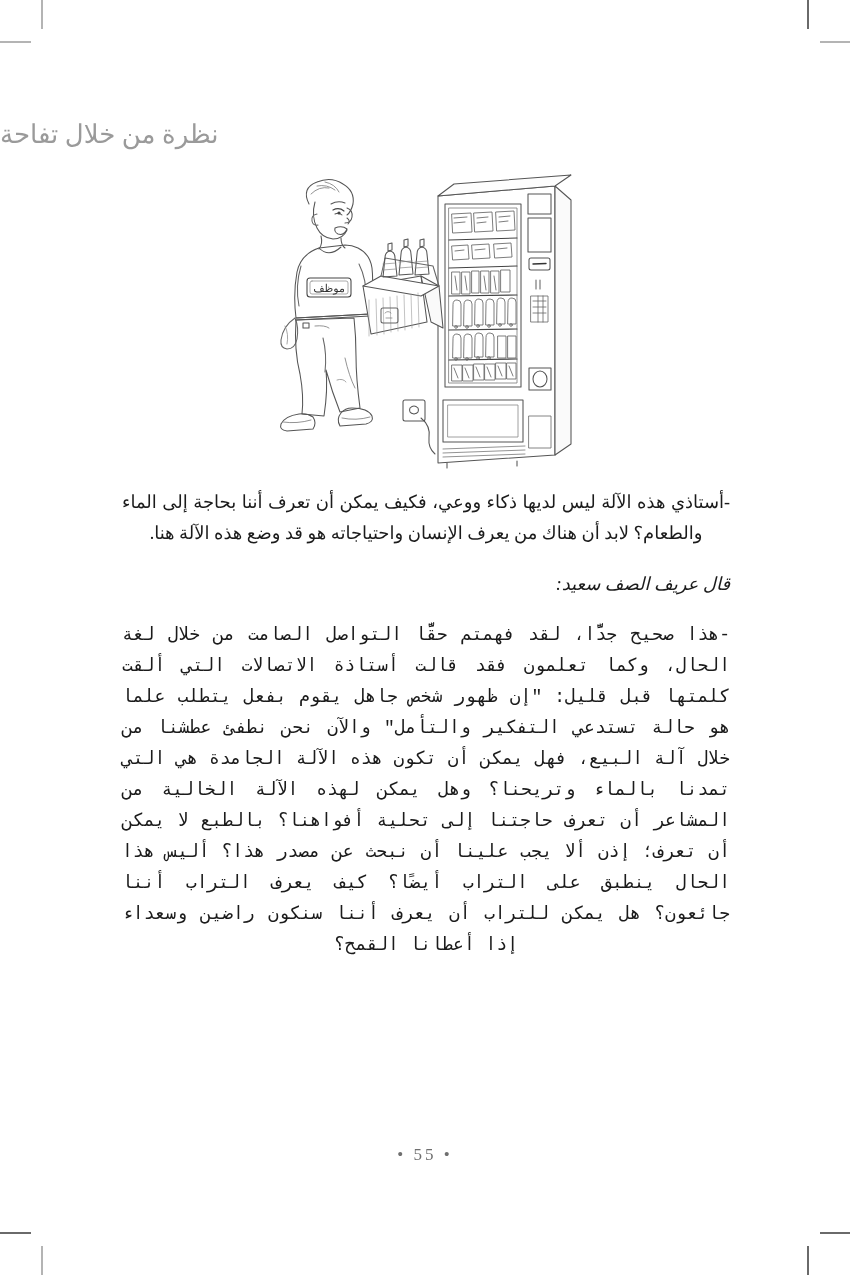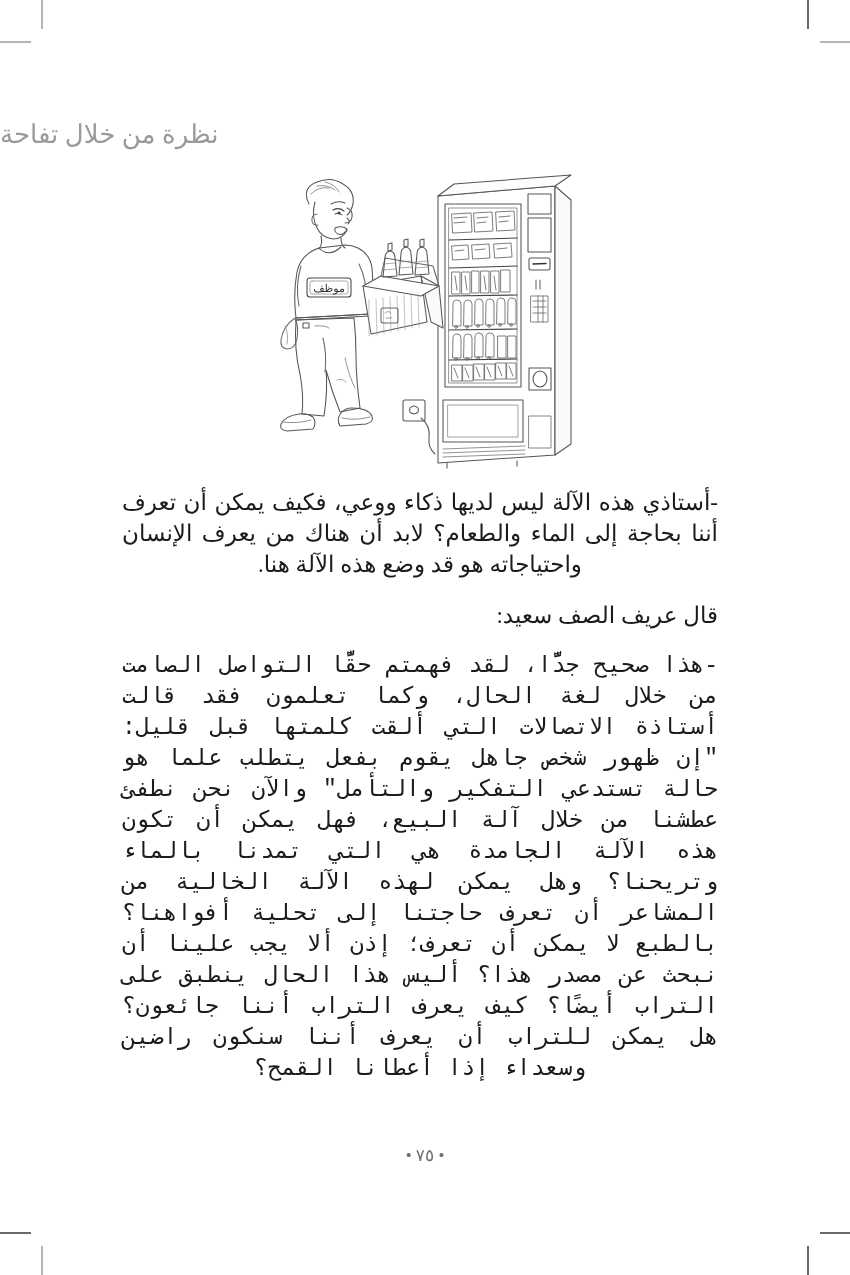--- a/index.html
+++ b/index.html
@@ -56,31 +56,32 @@
 
   
   .body-text {
     position: absolute;
     left: 122px;
     top: 487px;
     width: 608px;
     color: #1b1b1b;
   }
   .para {
-    font-size: 23px;
+    font-size: 18px;
     line-height: 31px;
     text-align: justify;
     text-align-last: center;
-    margin: 0 12px 20px 0;
+    margin: 0 0 20px 0;
     font-family: "Liberation Serif", "DejaVu Serif", serif;
   }
   .para.speaker {
     text-align: center;
     text-align-last: right;
     margin-bottom: 20px;
+    font-style: italic;
   }
   .para.last { margin-bottom: 0; font-family: Liberation Mono, monospace; }
 
   
   .folio {
     position: absolute;
     left: 0; right: 0;
     top: 1145px;
     text-align: center;
     font-size: 17px;
@@ -314,15 +315,15 @@
 
     </svg>
   </div>
 
   <div class="body-text">
     <p class="para">-أستاذي هذه الآلة ليس لديها ذكاء ووعي، فكيف يمكن أن تعرف أننا بحاجة إلى الماء والطعام؟ لابد أن هناك من يعرف الإنسان واحتياجاته هو قد وضع هذه الآلة هنا.</p>
     <p class="para speaker">قال عريف الصف سعيد:</p>
     <p class="para last">-هذا صحيح جدًّا، لقد فهمتم حقًّا التواصل الصامت من خلال لغة الحال، وكما تعلمون فقد قالت أستاذة الاتصالات التي ألقت كلمتها قبل قليل: "إن ظهور شخص جاهل يقوم بفعل يتطلب علما هو حالة تستدعي التفكير والتأمل" والآن نحن نطفئ عطشنا من خلال آلة البيع، فهل يمكن أن تكون هذه الآلة الجامدة هي التي تمدنا بالماء وتريحنا؟ وهل يمكن لهذه الآلة الخالية من المشاعر أن تعرف حاجتنا إلى تحلية أفواهنا؟ بالطبع لا يمكن أن تعرف؛ إذن ألا يجب علينا أن نبحث عن مصدر هذا؟ أليس هذا الحال ينطبق على التراب أيضًا؟ كيف يعرف التراب أننا جائعون؟ هل يمكن للتراب أن يعرف أننا سنكون راضين وسعداء إذا أعطانا القمح؟</p>
   </div>
 
-  <div class="folio">• ٧٥ •</div>
+  <div class="folio">• 55 •</div>
 
 </div>
 
 </body></html>

